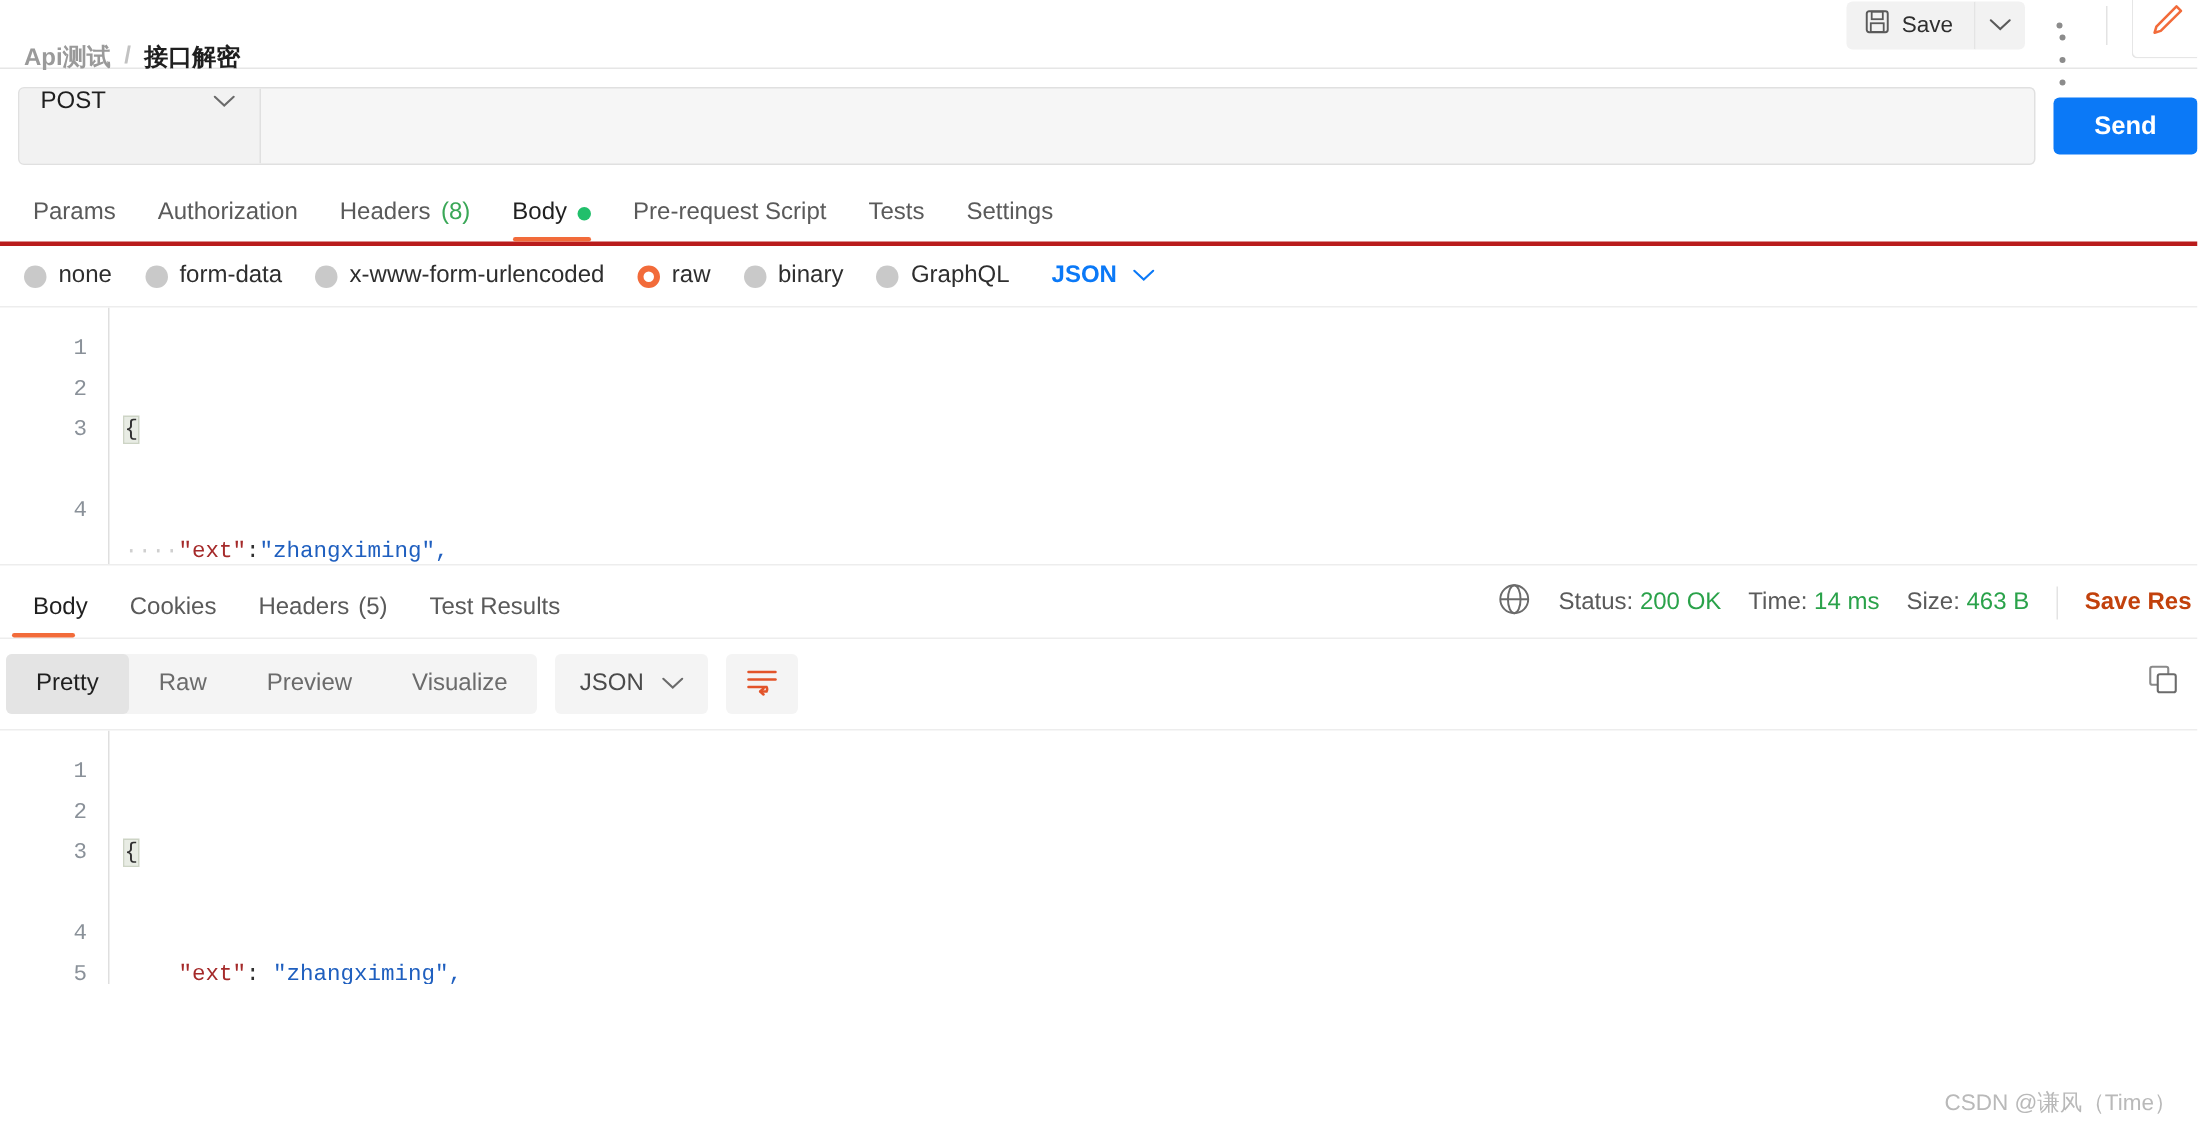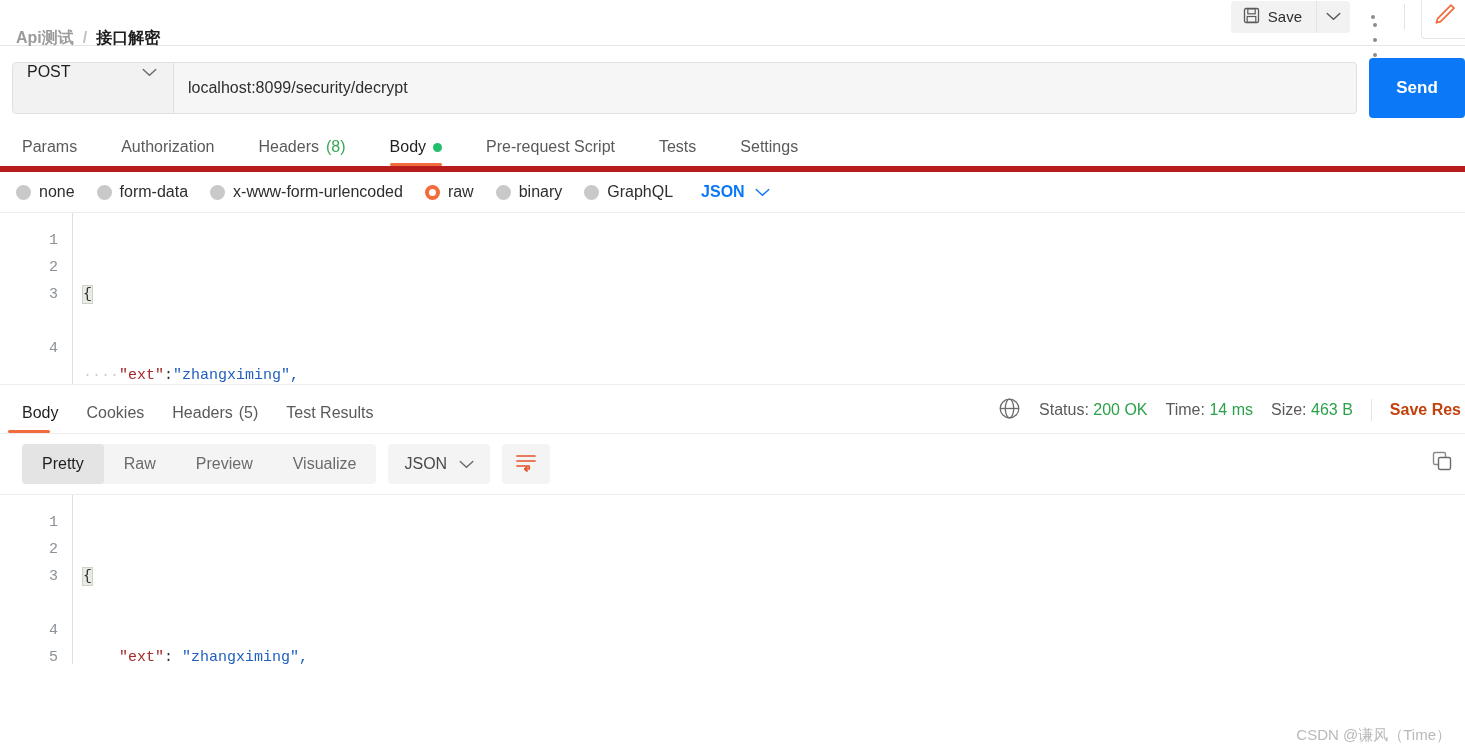--- a/index.html
+++ b/index.html
@@ -85,35 +85,35 @@
   }
   .url-input {
     flex: 1; height: 100%; border: none; outline: none;
     background: transparent;
     font-size: 16px; color: #2e2e2e;
     padding: 0 14px;
     font-family: "Liberation Sans", sans-serif;
   }
   .send-btn {
     margin-left: 12px;
-    height: 60px; min-width: 96px;
+    height: 38px; min-width: 96px;
     background: #0b79f7; color: #fff;
     border: none; border-radius: 4px;
     font-size: 17px; font-weight: bold;
     font-family: "Liberation Sans", sans-serif;
     padding: 0 22px;
     cursor: pointer;
     white-space: nowrap;
   }
 
   
   .req-tabs {
-    display: flex; align-items: flex-end; gap: 16px;
+    display: flex; align-items: flex-end; gap: 0;
     padding: 0 0 0 8px;
-    border-bottom: 6px solid #b91c1c;
+    border-bottom: 3px solid #b91c1c;
     height: 42px;
   }
   .tab {
     position: relative;
     padding: 0 14px 11px 14px;
     font-size: 16px; color: #5a5a5a;
     display: flex; align-items: center; gap: 7px;
     cursor: pointer;
     line-height: 1;
   }
@@ -205,21 +205,21 @@
     display: flex; align-items: center; gap: 18px;
     font-size: 16px; color: #5a5a5a; padding-right: 4px;
   }
   .stat .val { color: #2aa24a; }
   .stat-divider { width: 1px; height: 22px; background: #e3e3e3; }
   .save-resp { color: #c2410c; font-weight: bold; cursor: pointer; white-space: nowrap; }
 
   
   .resp-toolbar {
     display: flex; align-items: flex-start; gap: 12px;
-    padding: 10px 0 10px 22px;
+    padding: 10px 0 10px 4px;
     position: relative;
   }
   .seg {
     display: flex; align-items: center;
     background: #f4f4f4; border-radius: 4px; height: 40px;
   }
   .seg-item {
     padding: 0 20px; height: 40px;
     display: flex; align-items: center;
     font-size: 16px; color: #6b6b6b; cursor: pointer;
@@ -301,21 +301,20 @@
 <div class="urlbar-wrap">
   <div class="urlbar">
     <div class="method-sel">
       <span>POST</span>
       <span>
         <svg width="15" height="9" viewBox="0 0 15 9" fill="none">
           <path d="M1.2 1.5 L7.5 7.3 L13.8 1.5" stroke="#6b6b6b" stroke-width="1.4" fill="none" stroke-linecap="round"></path>
         </svg>
       </span>
     </div>
-    <input class="url-input" type="text" value="localhost:8099/security/decrypt" style="">
   </div>
   <button class="send-btn">Send</button>
 </div>
 
 <div class="req-tabs">
   <div class="tab">
     <span>Params</span>
   </div>
   <div class="tab">
     <span>Authorization</span>

